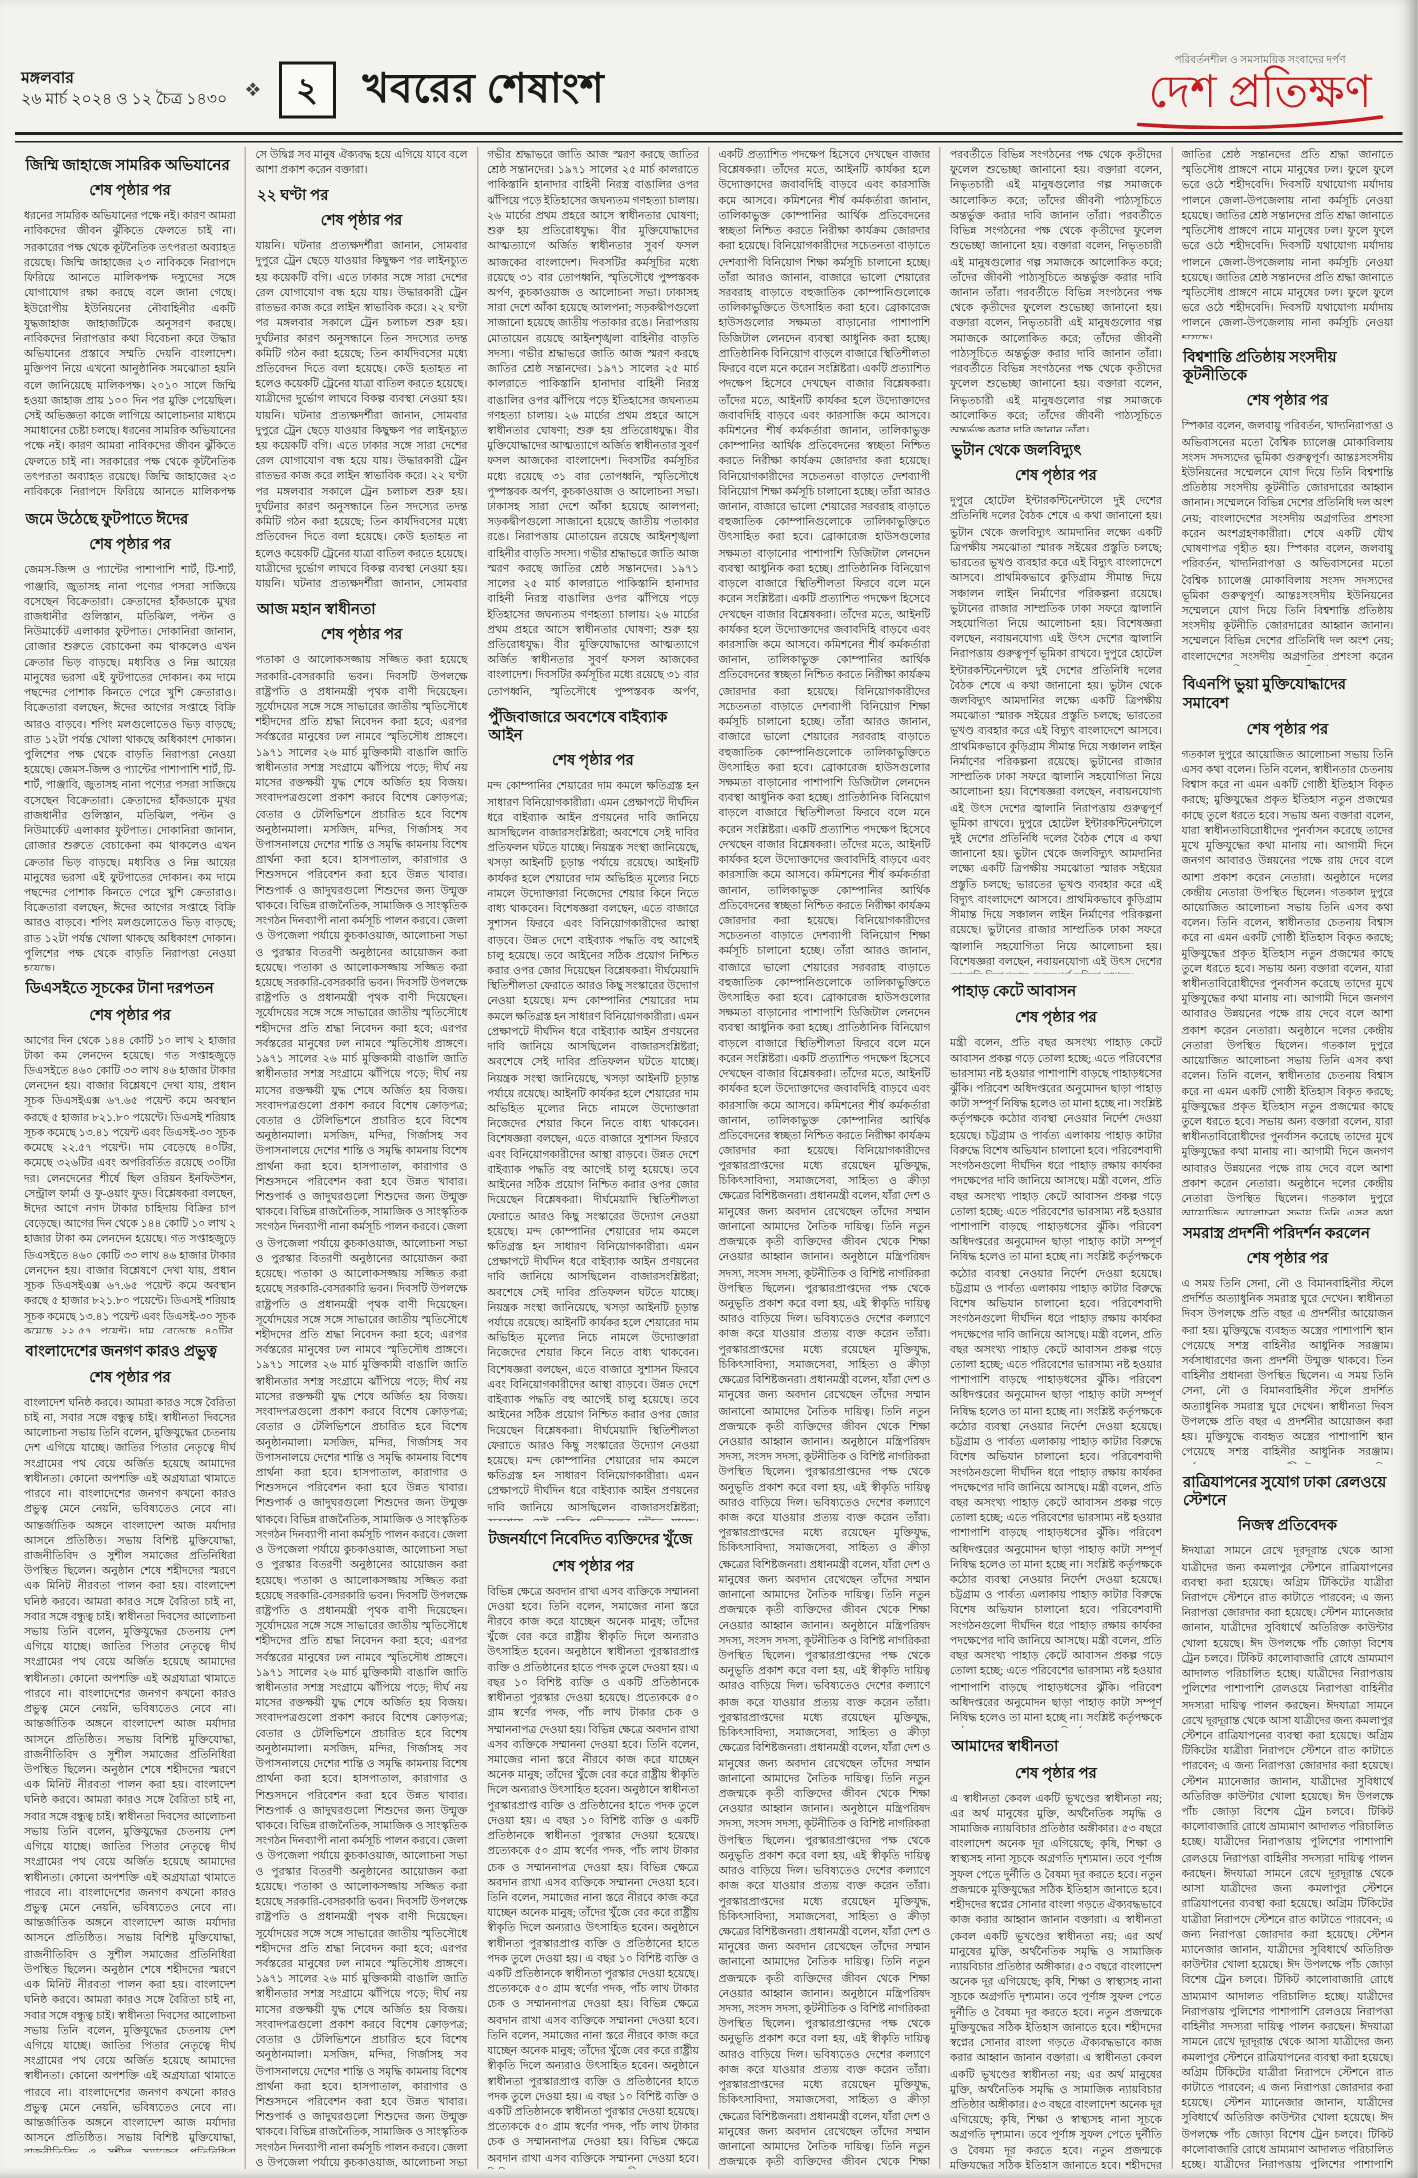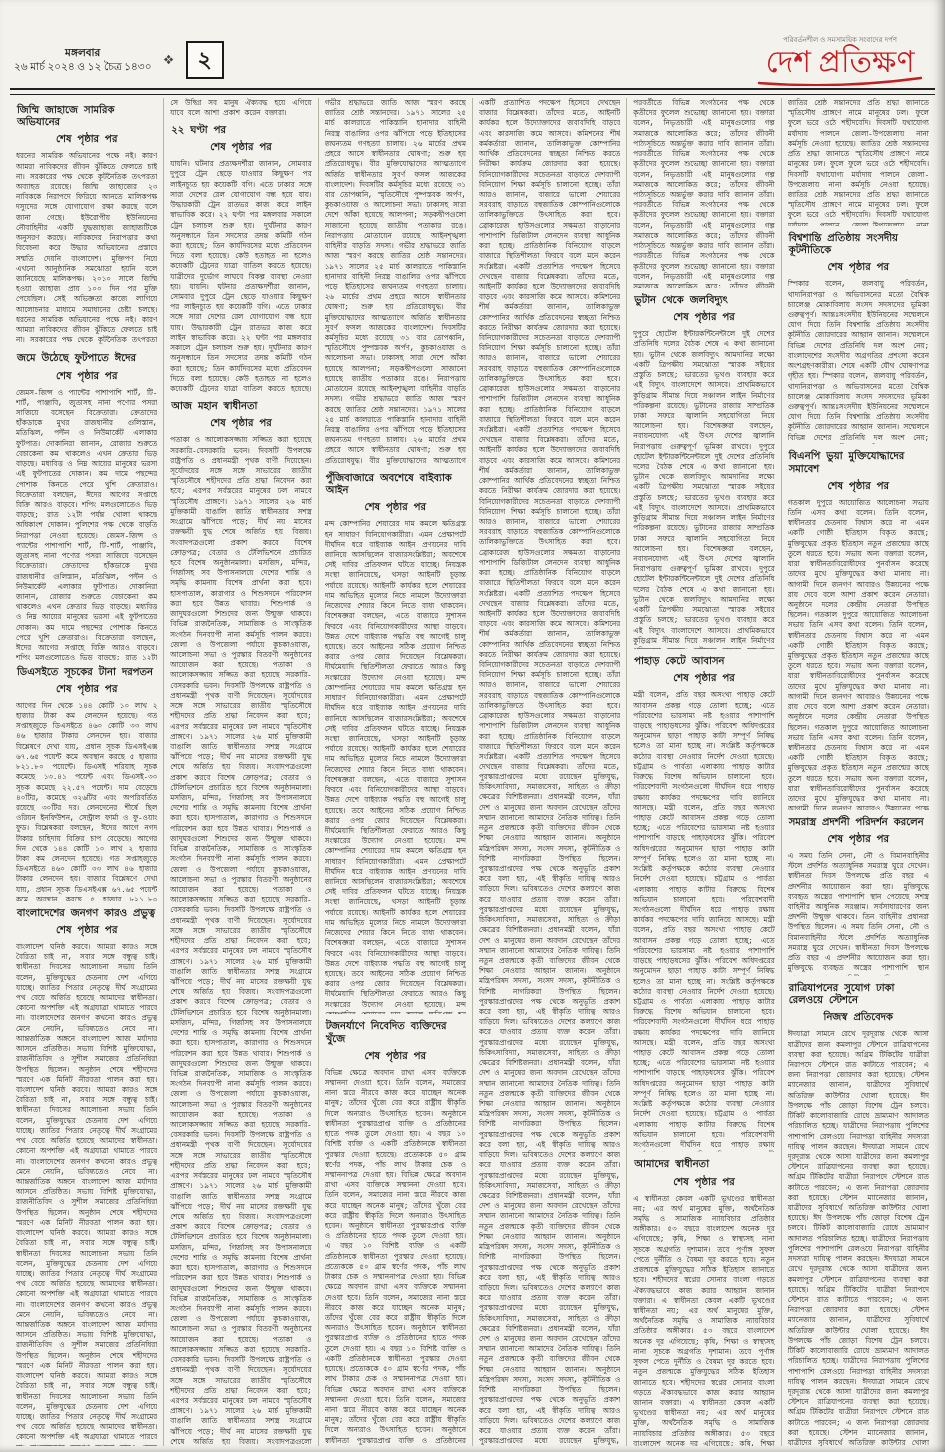--- a/index.html
+++ b/index.html
@@ -9,36 +9,36 @@
     margin:0 auto;
     background:#f4f2ec;
     box-sizing:border-box;
     padding:36px 10px 8px 10px;
     font-family:"Liberation Serif","DejaVu Serif",serif;
     color:#1b1b1b;
     overflow:hidden;
     box-shadow: inset -9px 0 12px -7px rgba(0,0,0,0.45), inset 0 -6px 8px -6px rgba(0,0,0,0.25);
   }
   .header { display:flex; align-items:center; gap:12px; height:48px; padding:0 4px; }
-  .dateblock { text-align:center; font-size:10.5px; line-height:1.35; white-space:nowrap; }
+  .dateblock { text-align:left; font-size:10.5px; line-height:1.35; white-space:nowrap; }
   .dateblock .day { font-weight:bold; }
   .ornament { font-size:13px; color:#444; }
   .pagenum-box {
     width:34px; height:34px; border:2px solid #1a1a1a;
     display:flex; align-items:center; justify-content:center;
     font-size:22px; font-weight:bold; background:#fbfaf6;
   }
   .section-title { font-size:27px; font-weight:bold; letter-spacing:.5px; margin-left:6px; white-space:nowrap; }
   .masthead { margin-left:auto; text-align:center; padding-right:6px; position:relative; }
   .masthead .tagline { font-size:7px; color:#666; margin-bottom:1px; }
   .masthead .brand { font-size:30px; font-weight:normal; line-height:1.02; white-space:nowrap; }
   .masthead svg { display:block; margin:-2px auto 0; }
   .rule { height:4px; border-top:2px solid #222; border-bottom:1px solid #222; margin:4px 0 3px; }
   .cols { display:flex; height:1348px; overflow:hidden; }
-  .col { flex:1 1 0; padding:0 6px; overflow:hidden; box-sizing:border-box;font-family:Liberation Mono, monospace; }
+  .col { flex:1 1 0; padding:0 6px; overflow:hidden; box-sizing:border-box; }
   .col + .col { border-left:1px solid #b7b3a5; }
   .headline {
     font-weight:bold; font-size:10px; line-height:1.22;
     text-align:left; margin:7px 1px 2px;
   }
   .kicker { font-size:10px; font-weight:bold; text-align:center; margin:0 0 3px; }
   .body-text {
     font-size:7.2px; line-height:1.42; text-align:justify; text-justify:inter-word;
     margin:0 0 2px; overflow:hidden; color:#222;
   }
@@ -49,20 +49,21 @@
 <div class="page">
   <div class="header">
     <div class="dateblock">
       <div class="day">মঙ্গলবার</div>
       <div class="date">২৬ মার্চ ২০২৪ ও ১২ চৈত্র ১৪৩০</div>
     </div>
     <div class="ornament">❖</div>
     <div class="pagenum-box">
       <span>২</span>
     </div>
+    <div class="section-title">খবরের শেষাংশ</div>
     <div class="masthead">
       <div class="tagline">পরিবর্তনশীল ও সমসাময়িক সংবাদের দর্পণ</div>
       <div class="brand" id="brand" style="color: rgb(196, 30, 35);">দেশ প্রতিক্ষণ</div>
       <svg class="swoosh" width="170" height="10" viewBox="0 0 170 10">
         <path id="swoosh-path" d="M4,7 Q85,13 166,2" fill="none" stroke="#c41e23" stroke-width="2.4" stroke-linecap="round"></path>
       </svg>
     </div>
   </div>
   <div class="rule"></div>
   <div class="cols" id="columns">

